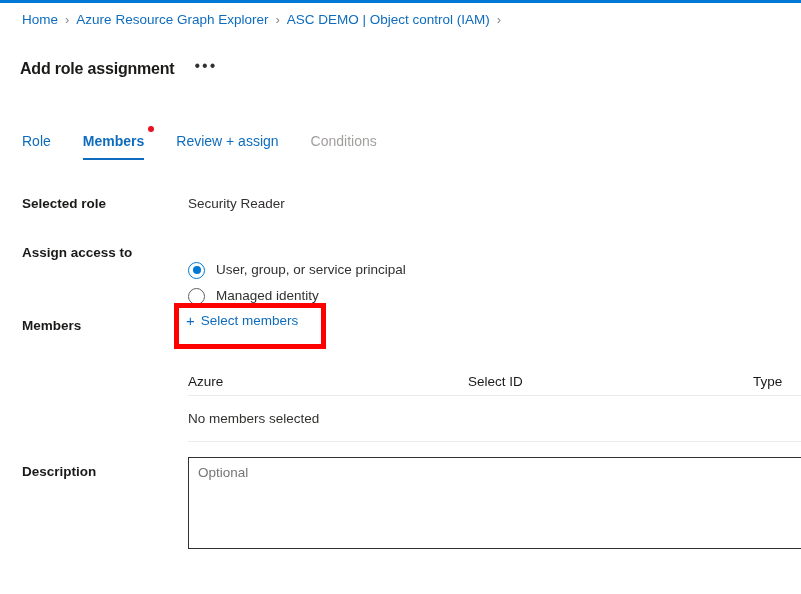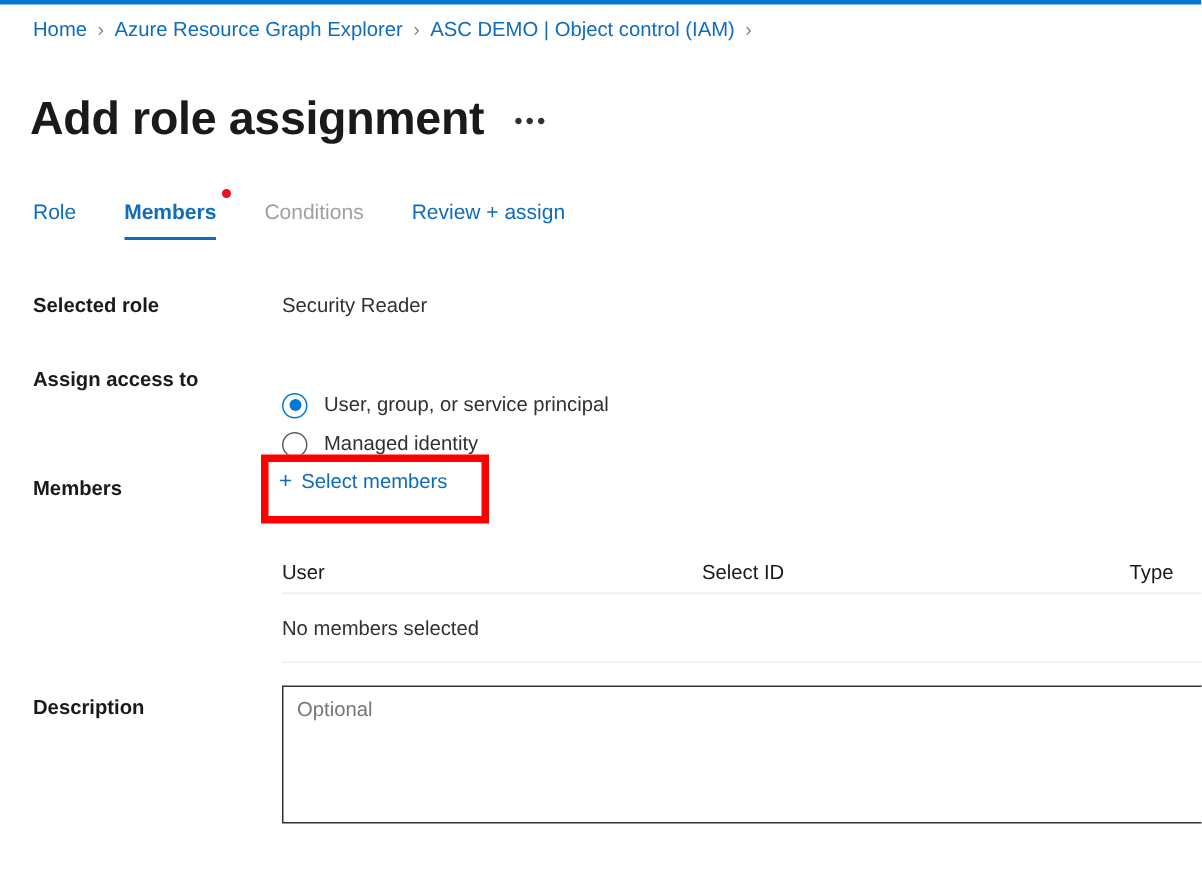--- a/index.html
+++ b/index.html
@@ -51,21 +51,21 @@
 
   
   #title-row {
     position: absolute;
     top: 41px;
     left: 20px;
     display: flex;
     align-items: baseline;
   }
   #page-title {
-    font-size: 31px;
+    font-size: 16px;
     font-weight: 600;
     color: #1b1a19;
     letter-spacing: -0.2px;
     line-height: 34px;
   }
   #more-commands {
     margin-left: 20px;
     color: #323130;
     font-size: 16px;
     letter-spacing: 2px;
@@ -294,25 +294,25 @@
 </div>
 
 <div id="tabs">
   <div class="tab">
     <span>Role</span>
   </div>
   <div class="tab selected">
     <span>Members</span>
     <span class="tab-dot"></span>
   </div>
+  <div class="tab">
+    <span>Review + assign</span>
+  </div>
   <div class="tab disabled">
     <span>Conditions</span>
-  </div>
-  <div class="tab">
-    <span>Review + assign</span>
   </div>
 </div>
 
 <div class="form-label" id="label-selected-role">Selected role</div>
 <div class="form-value" id="value-selected-role">Security Reader</div>
 
 <div class="form-label" id="label-assign-access">Assign access to</div>
 <div id="radio-group">
   <div class="radio-option checked">
     <span class="radio-mark"></span>
@@ -326,21 +326,21 @@
 
 <div class="form-label" id="label-members">Members</div>
 <div id="select-members-highlight"></div>
 <div id="select-members-button">
   <span class="plus-icon">+</span>
   <span>Select members</span>
 </div>
 
 <div id="members-table">
   <div class="thead">
-    <div class="th" id="th-name">User</div>
+    <div class="th" id="th-name">Azure</div>
     <div class="th" id="th-objectid">Select ID</div>
     <div class="th" id="th-type">Type</div>
   </div>
   <div class="tbody-row">
     <div id="members-empty">No members selected</div>
   </div>
 </div>
 
 <div class="form-label" id="label-description">Description</div>
 <textarea id="description-input" placeholder="Optional" style=""></textarea>

